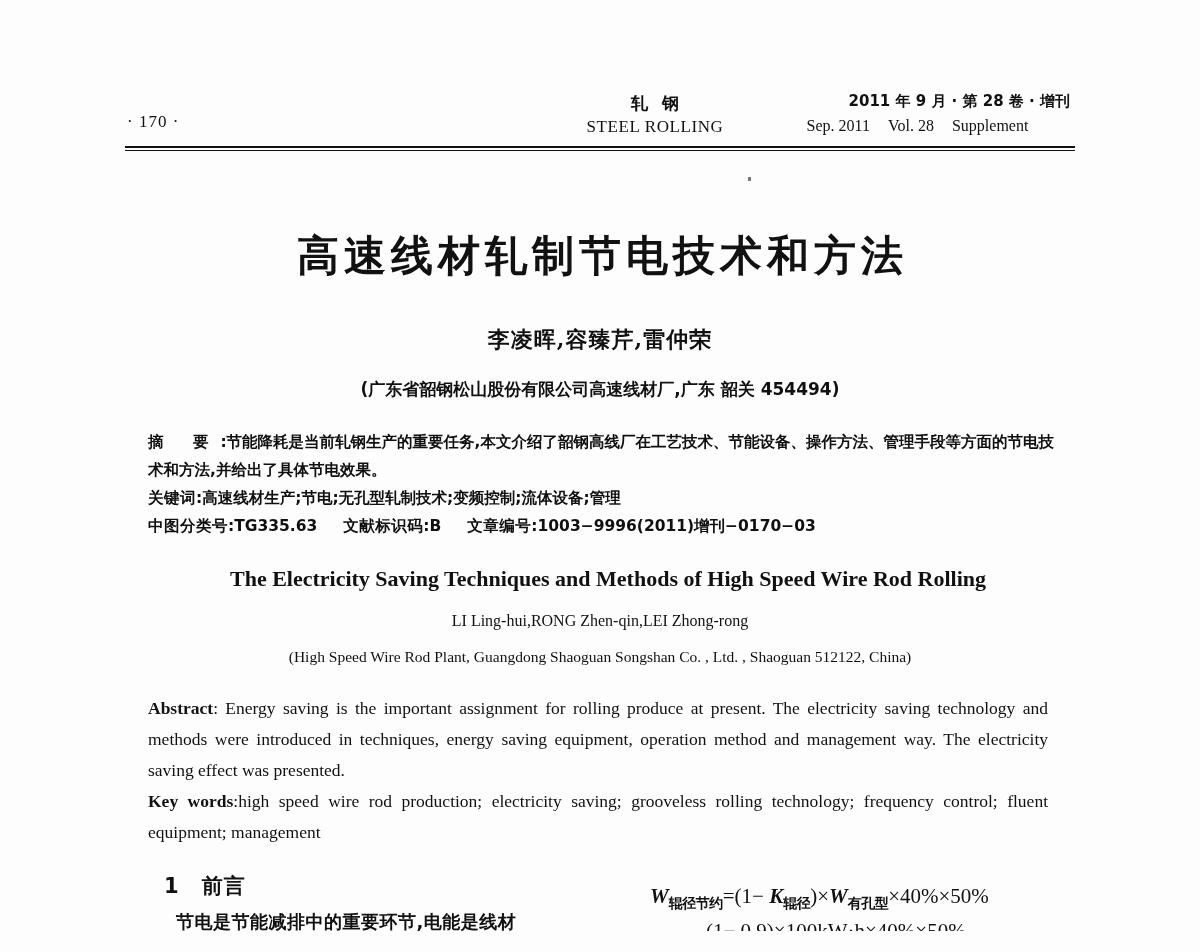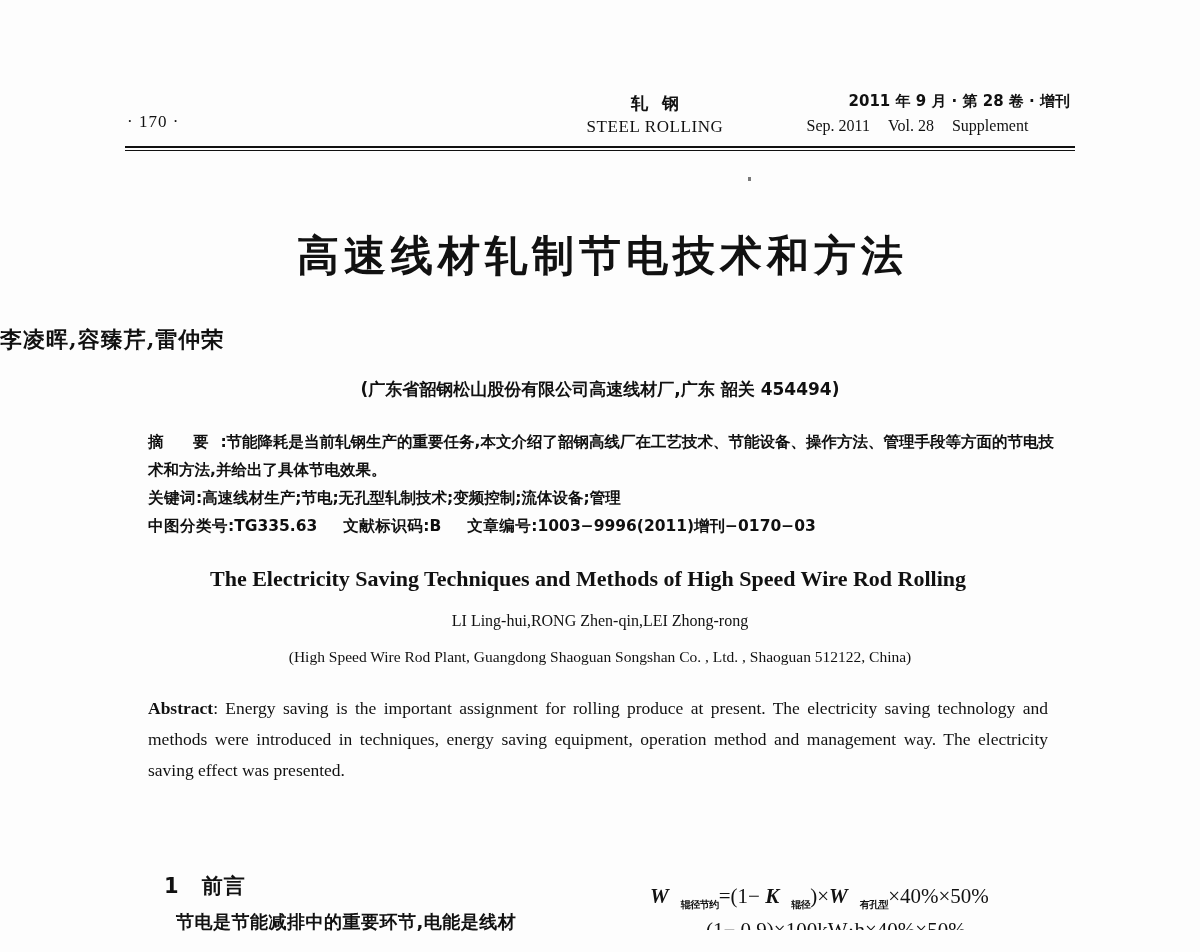--- a/index.html
+++ b/index.html
@@ -122,20 +122,21 @@
     letter-spacing: 5px;
     text-indent: 5px;
     font-family: "DejaVu Sans", "Liberation Sans", sans-serif;
     white-space: nowrap;
   }
   .authors-cn {
     position: absolute;
     left: 0;
     top: 325px;
     width: 1200px;
+    text-align: center;
     font-size: 22px;
     font-weight: bold;
     letter-spacing: 1px;
     font-family: "DejaVu Serif", serif;
     white-space: nowrap;
   }
   .affil-cn {
     position: absolute;
     left: 0;
     top: 378px;
@@ -171,20 +172,21 @@
   .title-en {
     position: absolute;
     left: 0;
     top: 566px;
     width: 1176px;
     text-align: center;
     font-size: 22px;
     font-weight: bold;
     font-family: "Liberation Serif", serif;
     white-space: nowrap;
+    padding-left: 20px;
   }
   .authors-en {
     position: absolute;
     left: 0;
     top: 612px;
     width: 1200px;
     text-align: center;
     font-size: 16px;
     font-family: "Liberation Serif", serif;
     white-space: nowrap;
@@ -260,24 +262,23 @@
     font-size: 21px;
     white-space: nowrap;
   }
   .formula .var {
     font-style: italic;
     font-weight: bold;
   }
   .formula sub {
     font-style: normal;
     font-weight: bold;
-    font-size: 10px;
+    font-size: 14px;
     font-family: "DejaVu Sans", "Liberation Sans", sans-serif;
     letter-spacing: -0.5px;
-    margin-left: 12px;
   }
   .formula-2 {
     margin-top: 6px;
     margin-left: 66px;
     font-family: "Liberation Serif", serif;
     font-size: 21px;
     white-space: nowrap;
     height: 12px;
     overflow: hidden;
   }
@@ -309,20 +310,21 @@
     <p><span class="lbl">关键词</span><span>:高速线材生产;节电;无孔型轧制技术;变频控制;流体设备;管理</span></p>
     <p class="cn-meta"><span class="lbl">中图分类号</span><span>:TG335.63</span><span class="gap"></span><span class="lbl">文献标识码</span><span>:B</span><span class="gap"></span><span class="lbl">文章编号</span><span>:1003−9996(2011)增刊−0170−03</span></p>
   </div>
 
   <div class="title-en">The Electricity Saving Techniques and Methods of High Speed Wire Rod Rolling</div>
   <div class="authors-en">LI Ling-hui,RONG Zhen-qin,LEI Zhong-rong</div>
   <div class="affil-en">(High Speed Wire Rod Plant, Guangdong Shaoguan Songshan Co. , Ltd. , Shaoguan 512122, China)</div>
 
   <div class="en-block">
     <p><span class="en-label">Abstract</span><span>: Energy saving is the important assignment for rolling produce at present.  The electricity saving technology and methods were introduced in techniques, energy saving equipment, operation method and management way.  The electricity saving effect was presented.</span></p>
+    <p><span class="en-label">Key words</span><span>:high speed wire rod production; electricity saving; grooveless rolling technology; frequency control; fluent equipment; management</span></p>
   </div>
 
   <div class="col-left">
     <div class="sec-head"><span class="num">1</span><span>前言</span></div>
     <div class="body-cn">节电是节能减排中的重要环节,电能是线材</div>
   </div>
 
   <div class="col-right">
     <div class="formula"><span class="var">W</span><sub>辊径节约</sub><span>=(1−</span> <span class="var">K</span><sub>辊径</sub><span>)×</span><span class="var">W</span><sub>有孔型</sub><span>×40%×50%</span></div>
     <div class="formula-2">(1− 0.9)×100kW·h×40%×50%</div>

